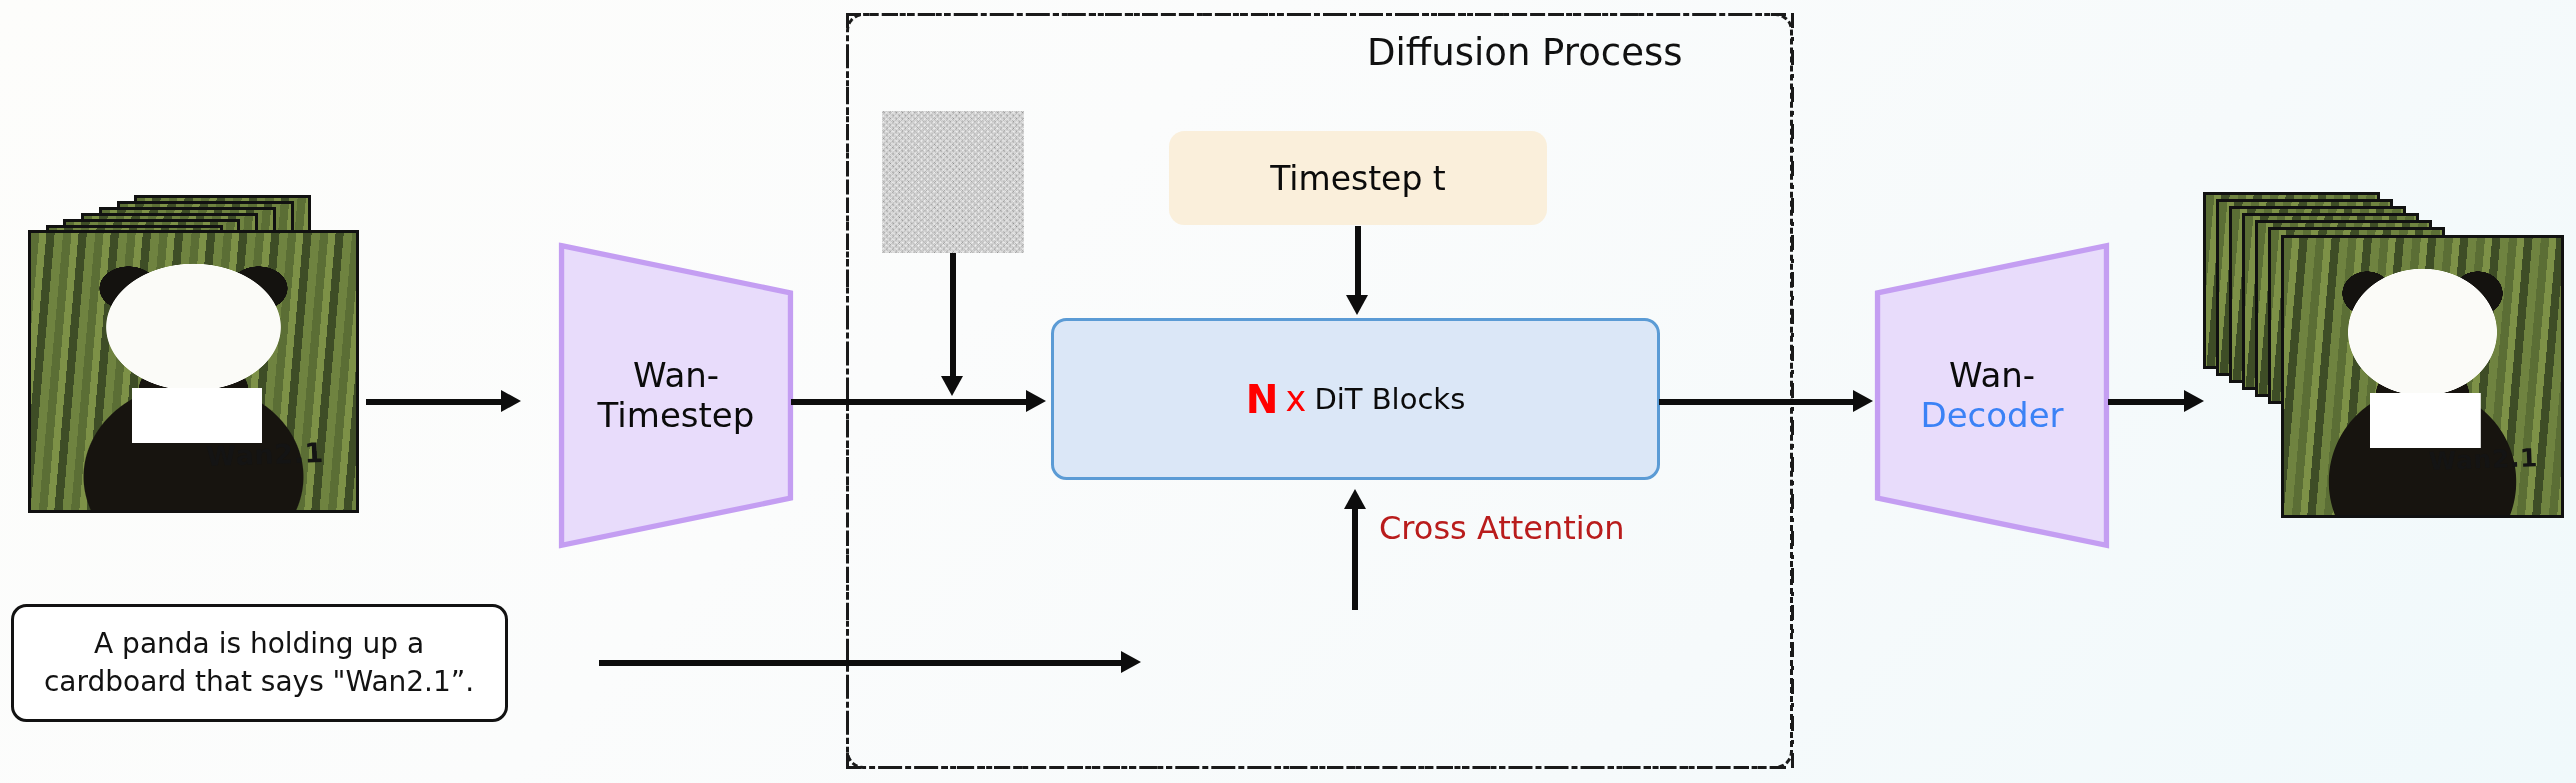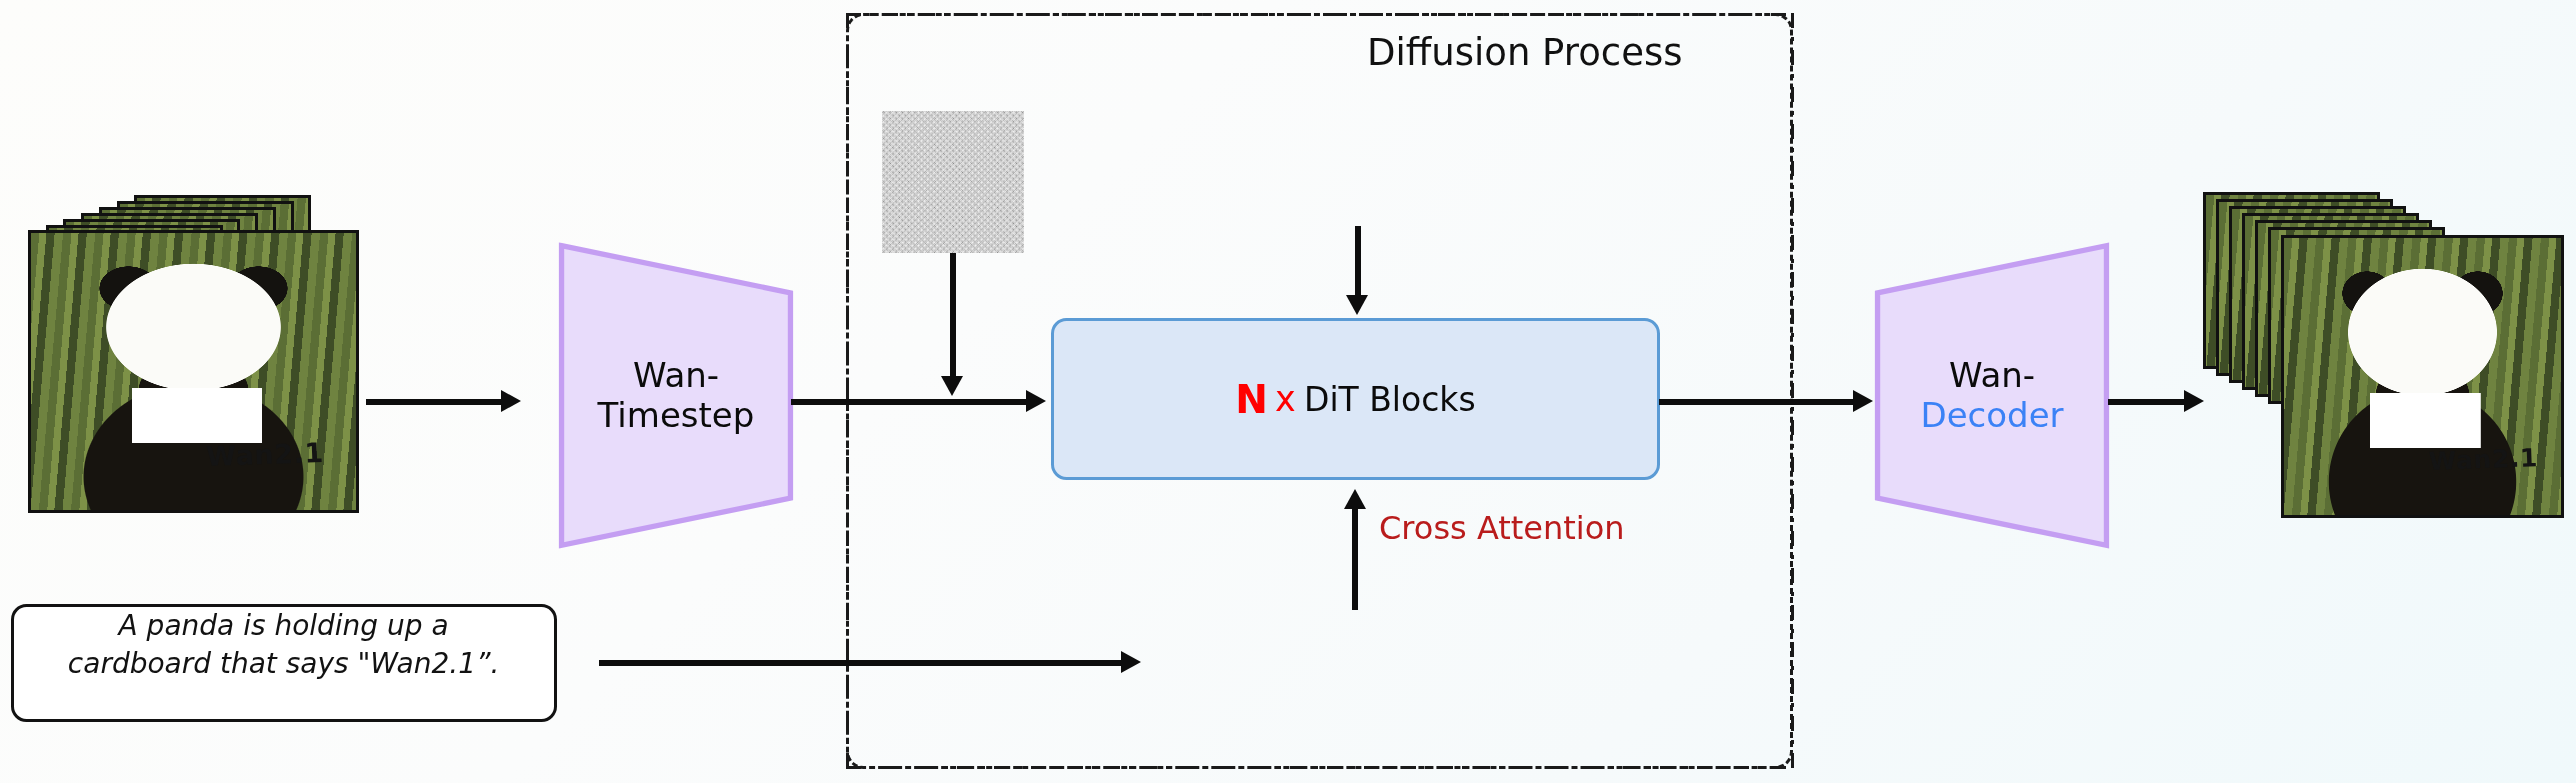--- a/index.html
+++ b/index.html
@@ -124,43 +124,46 @@
                 repeating-conic-gradient(#6e6e6e 0% 25%, #bdbdbd 0% 50%),
                 repeating-conic-gradient(#4a4a4a 0% 25%, #d6d6d6 0% 50%),
                 repeating-conic-gradient(#9a9a9a 0% 25%, #efefef 0% 50%);
               background-size:1.8px 1.8px, 3px 3px, 1.2px 1.2px;
               background-position:0 0, 0.6px 1.2px, 1.2px 0.6px;
               background-blend-mode:overlay, soft-light, normal;"></div>
 
   <div class="arrow-v" style="left:950px;top:253px;height:124px;"></div>
   <div class="head-d" style="left:941px;top:376px;"></div>
 
+  <div class="rbox" style="left:1169px;top:131px;width:378px;height:94px;background:#faefdb;">
+    <span style="font-size:33px;">Timestep t</span>
+  </div>
 
   <div class="arrow-v" style="left:1355px;top:226px;height:71px;"></div>
   <div class="head-d" style="left:1346px;top:295px;"></div>
 
   <div class="rbox" style="left:1051px;top:318px;width:609px;height:162px;
               background:#dbe7f7;border:3px solid #5b9bd5;">
     <span style="font-size:39px;font-weight:700;color:#ff0000;">N</span>
     <span style="font-size:35px;color:#ff0000;margin:0 8.3px 0 7px;">x</span>
-    <span style="font-size:33px;color:#0b0b0b;">DiT Blocks</span>
+    <span style="font-size:29px;color:#0b0b0b;">DiT Blocks</span>
   </div>
 
   <div class="arrow-h" style="left:1659px;top:399px;width:195px;"></div>
   <div class="head-r" style="left:1853px;top:390px;"></div>
 
 
   <div class="arrow-v" style="left:1352px;top:508px;height:102px;"></div>
   <div class="head-u" style="left:1344px;top:489px;"></div>
   <div class="abs" style="left:1379px;top:509px;font-size:32px;color:#b91c1c;white-space:nowrap;">Cross Attention</div>
 
-  <div style="position:absolute;left:10.6px;top:604px;width:546px;height:118px;
+  <div style="position:absolute;left:10.6px;top:604px;width:497px;height:118px;
               background:#ffffff;border:3.5px solid #121212;border-radius:15.4px;
-              display:flex;flex-direction:column;align-items:center;justify-content:flex-start;
-              box-sizing:border-box;font-style:italic;">
+              display:flex;flex-direction:column;align-items:center;justify-content:center;
+              box-sizing:border-box;">
     <span style="font-size:28px;color:#121212;line-height:1.35;">A panda is holding up a</span>
     <span style="font-size:28px;color:#121212;line-height:1.35;">cardboard that says "Wan2.1”.</span>
   </div>
 
   <div class="arrow-h" style="left:599px;top:660px;width:523px;"></div>
   <div class="head-r" style="left:1121px;top:651px;"></div>
 
   <div style="position:absolute;left:1874px;top:242px;width:236px;height:307px;">
     <svg width="236" height="307" style="position:absolute;left:0;top:0;" viewBox="0 0 400 520">
       <polygon points="6,86 394,6 394,514 6,434" fill="#e8dcfb" stroke="#c49ef2" stroke-width="9"></polygon>

